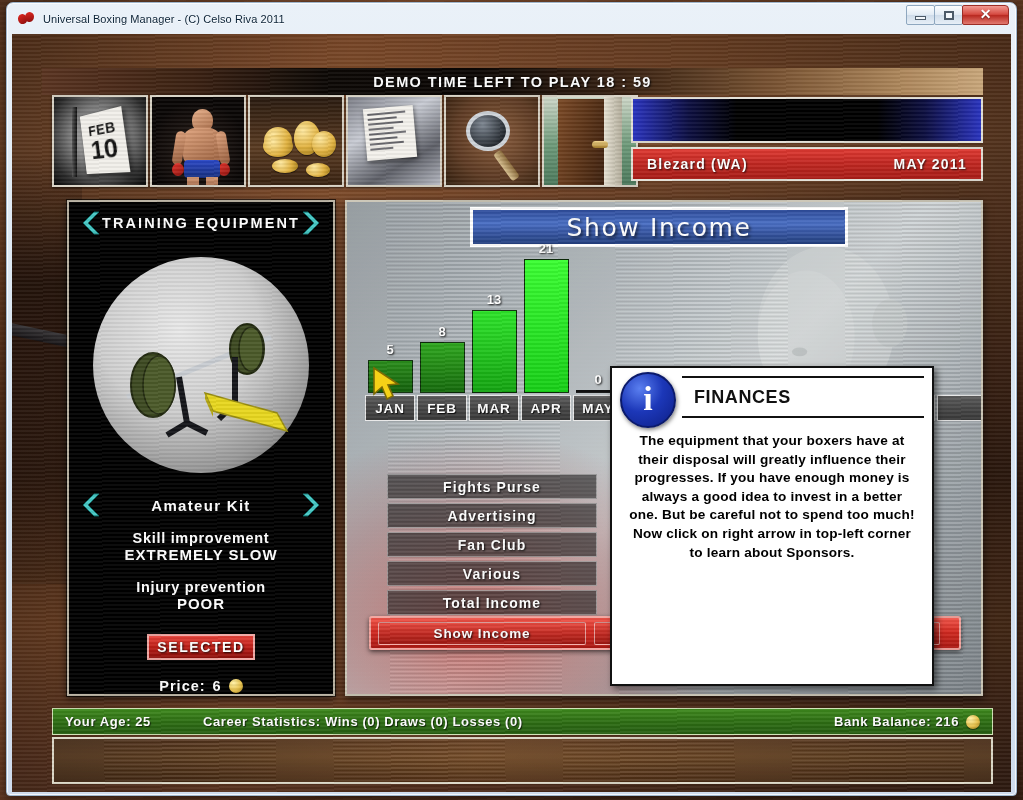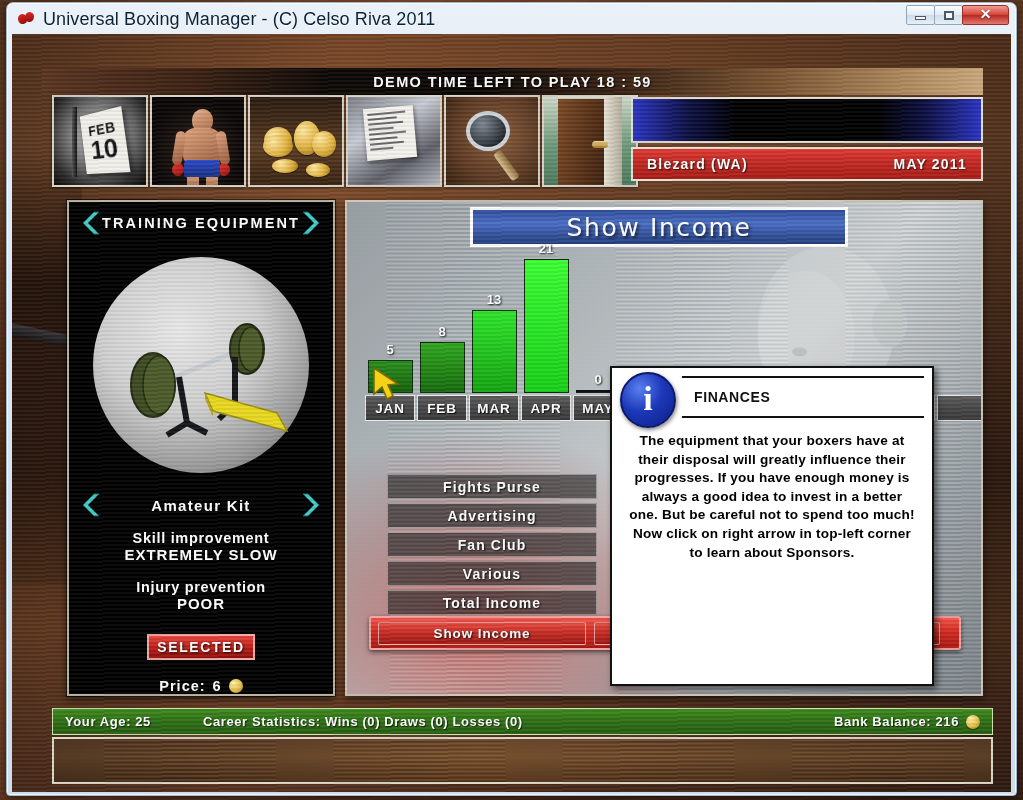--- a/index.html
+++ b/index.html
@@ -35,21 +35,21 @@
   .titlebar {
     position: relative; height: 30px;
     display: flex; align-items: center; gap: 7px; padding-left: 6px;
   }
   .app-icon { width: 18px; height: 16px; position: relative; flex: none; }
   .app-icon .glove { position:absolute; width:9px; height:10px; border-radius:50% 50% 45% 45%;
                      background: linear-gradient(160deg,#e02a22,#8b0d0c); }
   .app-icon .g1 { left:0; top:3px; transform: rotate(-16deg); }
   .app-icon .g2 { left:7px; top:1px; transform: rotate(14deg); }
   .title-text {
-    font-size: 18px; color: #0b2236; letter-spacing: .1px;
+    font-size: 11px; color: #0b2236; letter-spacing: .1px;
     text-shadow: 0 1px 0 rgba(255,255,255,.85);
     white-space: nowrap;
   }
   .wbtns { position: absolute; right: 2px; top: 1px; display: flex; }
   .wbtn {
     width: 29px; height: 20px; border: 1px solid #8ea7bf; margin-left: -1px;
     background: linear-gradient(180deg,#fbfdfe 0%,#e3ecf5 47%,#cfdcea 52%,#e7eff7 100%);
     display: flex; align-items: center; justify-content: center;
     border-radius: 2px;
   }
@@ -318,21 +318,21 @@
   }
   .dlg-icon i {
     font-style: normal; color:#fff; font-size:34px; font-weight:bold;
     font-family:"Liberation Serif", serif; line-height:1; margin-top:-3px;
   }
   .dlg-title-wrap {
     position:absolute; left:70px; top:8px; right:8px; height:42px;
     border-top:2px solid #111; border-bottom:2px solid #111;
     display:flex; align-items:center; padding-left:12px;
   }
-  .dlg-title { font-size:14px; font-weight:bold; letter-spacing:.6px; color:#111; }
+  .dlg-title { font-size:18px; font-weight:bold; letter-spacing:.6px; color:#111; }
   .dlg-body {
     padding: 8px 14px 0 14px; text-align:center;
     font-size:13.6px; font-weight:bold; color:#000; line-height:1.37;
     letter-spacing:.2px; font-family:"Liberation Sans", sans-serif;
   }
   .dlg-body p { margin-bottom: 0; }
 
   
   .statusbar {
     position:absolute; left:40px; top:674px; width:941px; height:27px;

